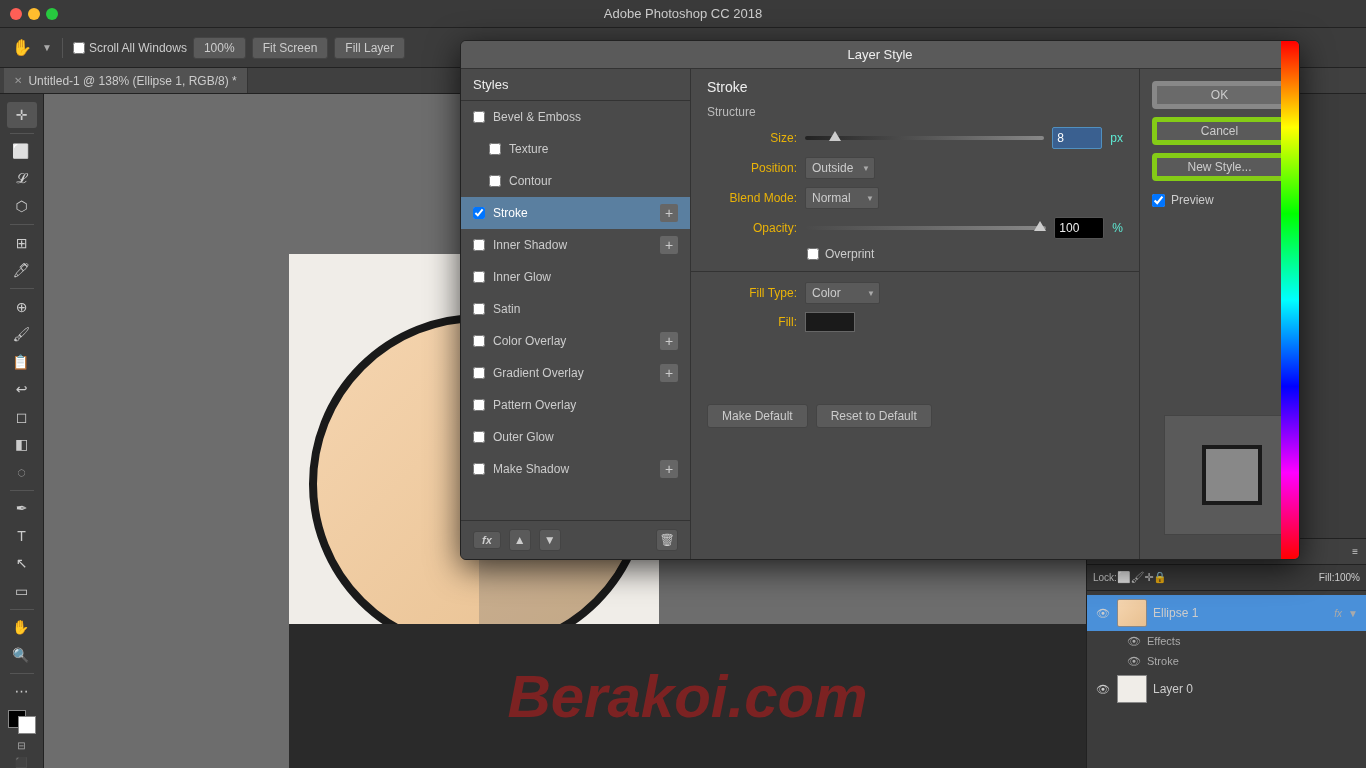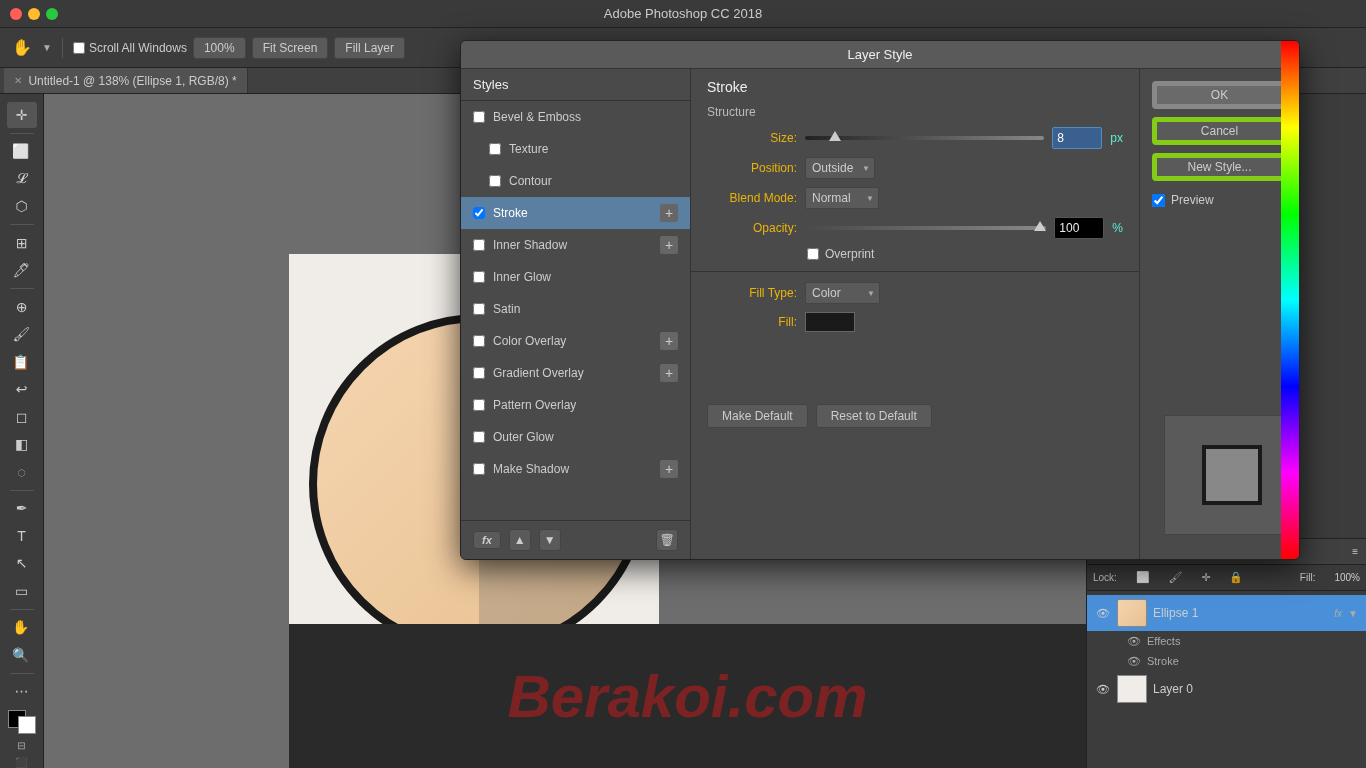--- a/index.html
+++ b/index.html
@@ -250,21 +250,21 @@
       font-size: 11px;
       color: #ccc;
       border-bottom: 1px solid #222;
     }
     .layers-toolbar {
       height: 26px;
       background: #3a3a3a;
       display: flex;
       align-items: center;
       padding: 0 6px;
-      gap: 19px;
+      gap: 0;
       border-bottom: 1px solid #222;
     }
     .layers-list {
       padding: 4px 0;
     }
     .layer-item {
       height: 36px;
       display: flex;
       align-items: center;
       padding: 0 8px;

